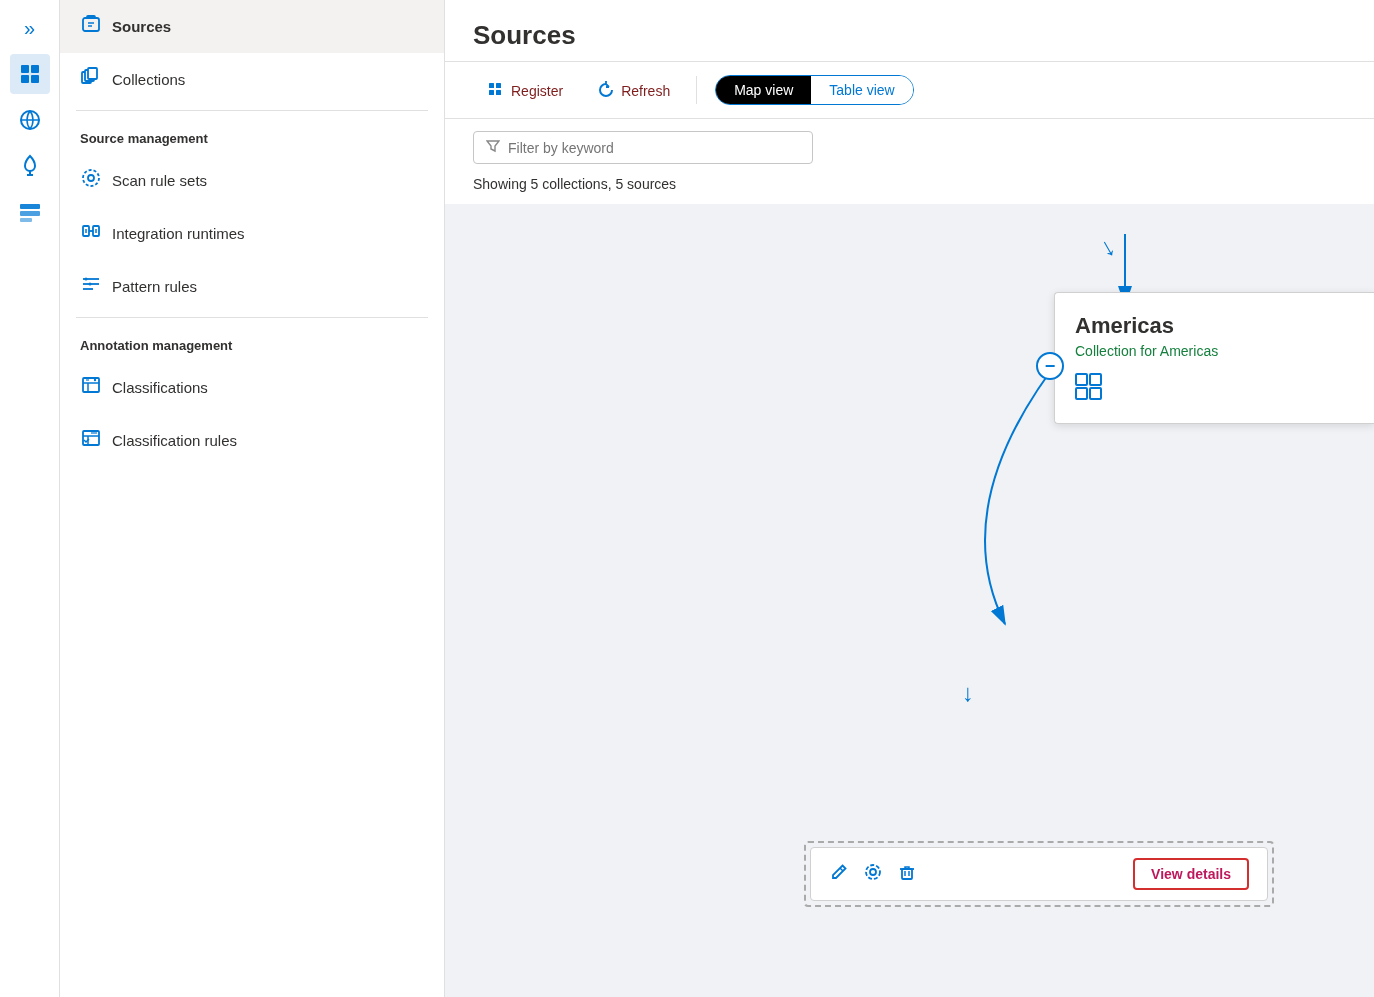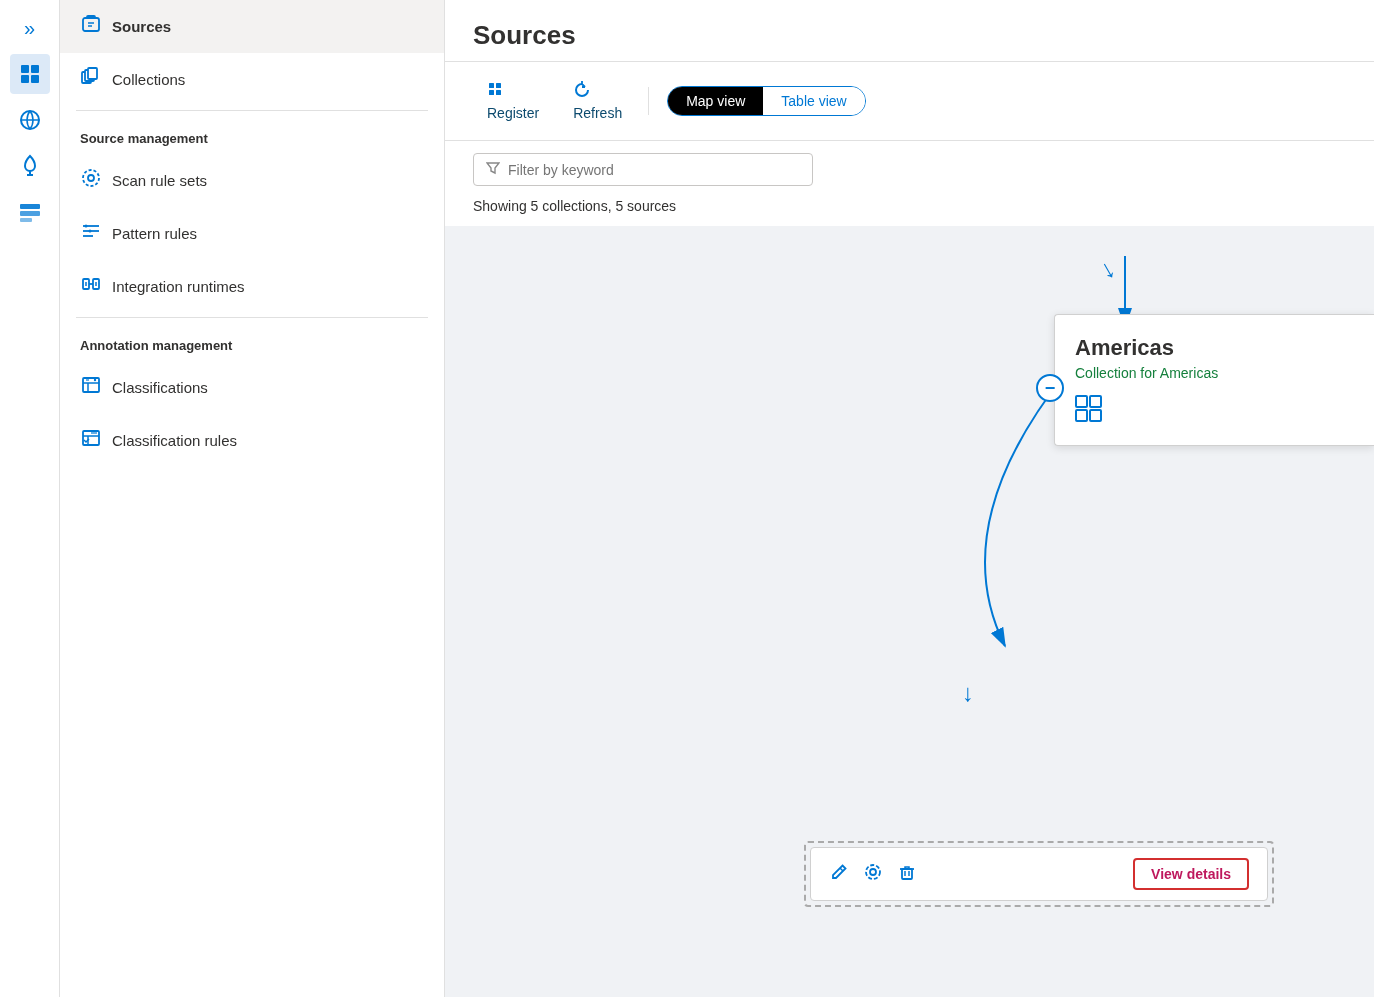--- a/index.html
+++ b/index.html
@@ -89,30 +89,29 @@
 
     .toolbar {
       display: flex;
       align-items: center;
       padding: 12px 28px;
       gap: 6px;
       border-bottom: 1px solid #e0e0e0;
     }
     .toolbar-btn {
       display: flex;
-      align-items: flex-start;
+      align-items: flex-end;
       gap: 6px;
       padding: 7px 14px;
       border: none;
       background: transparent;
       cursor: pointer;
       font-size: 14px;
-      color: #0c4a6e;
+      color: #7f1d1d;
       border-radius: 4px;
-      flex-direction: column;
     }
     .toolbar-divider {
       width: 1px;
       height: 28px;
       background: #e0e0e0;
       margin: 0 6px;
     }
     .view-toggle {
       display: flex;
       border: 1.5px solid #0078d4;
@@ -353,40 +352,40 @@
       <svg width="20" height="20" viewBox="0 0 20 20" fill="none">
         <circle cx="10" cy="10" r="8" stroke="#0078d4" stroke-width="1.8" fill="none" stroke-dasharray="3,2"></circle>
         <circle cx="10" cy="10" r="3" stroke="#0078d4" stroke-width="1.8" fill="none"></circle>
       </svg>
     </span>
     <span>Scan rule sets</span>
   </div>
   <div class="nav-item">
     <span class="nav-icon">
       <svg width="20" height="20" viewBox="0 0 20 20" fill="none">
+        <rect x="2" y="5" width="6" height="10" rx="1" stroke="#0078d4" stroke-width="1.8" fill="none"></rect>
+        <rect x="12" y="5" width="6" height="10" rx="1" stroke="#0078d4" stroke-width="1.8" fill="none"></rect>
+        <line x1="8" y1="10" x2="12" y2="10" stroke="#0078d4" stroke-width="1.8"></line>
+        <line x1="5" y1="8" x2="5" y2="12" stroke="#0078d4" stroke-width="1.5"></line>
+        <line x1="15" y1="8" x2="15" y2="12" stroke="#0078d4" stroke-width="1.5"></line>
+      </svg>
+    </span>
+    <span>Integration runtimes</span>
+  </div>
+  <div class="nav-item">
+    <span class="nav-icon">
+      <svg width="20" height="20" viewBox="0 0 20 20" fill="none">
         <line x1="2" y1="5" x2="18" y2="5" stroke="#0078d4" stroke-width="1.8"></line>
         <line x1="2" y1="10" x2="18" y2="10" stroke="#0078d4" stroke-width="1.8"></line>
         <line x1="2" y1="15" x2="12" y2="15" stroke="#0078d4" stroke-width="1.8"></line>
         <circle cx="5" cy="5" r="1.5" fill="#0078d4"></circle>
         <circle cx="9" cy="10" r="1.5" fill="#0078d4"></circle>
       </svg>
     </span>
     <span>Pattern rules</span>
-  </div>
-  <div class="nav-item">
-    <span class="nav-icon">
-      <svg width="20" height="20" viewBox="0 0 20 20" fill="none">
-        <rect x="2" y="5" width="6" height="10" rx="1" stroke="#0078d4" stroke-width="1.8" fill="none"></rect>
-        <rect x="12" y="5" width="6" height="10" rx="1" stroke="#0078d4" stroke-width="1.8" fill="none"></rect>
-        <line x1="8" y1="10" x2="12" y2="10" stroke="#0078d4" stroke-width="1.8"></line>
-        <line x1="5" y1="8" x2="5" y2="12" stroke="#0078d4" stroke-width="1.5"></line>
-        <line x1="15" y1="8" x2="15" y2="12" stroke="#0078d4" stroke-width="1.5"></line>
-      </svg>
-    </span>
-    <span>Integration runtimes</span>
   </div>
   <div class="nav-divider"></div>
   <div class="nav-section-label">Annotation management</div>
   <div class="nav-item">
     <span class="nav-icon">
       <svg width="20" height="20" viewBox="0 0 20 20" fill="none">
         <rect x="2" y="3" width="16" height="14" rx="1" stroke="#0078d4" stroke-width="1.8" fill="none"></rect>
         <line x1="2" y1="8" x2="18" y2="8" stroke="#0078d4" stroke-width="1.5"></line>
         <line x1="7" y1="8" x2="7" y2="17" stroke="#0078d4" stroke-width="1.5"></line>
         <line x1="5" y1="5" x2="8" y2="5" stroke="#0078d4" stroke-width="1.2"></line>

